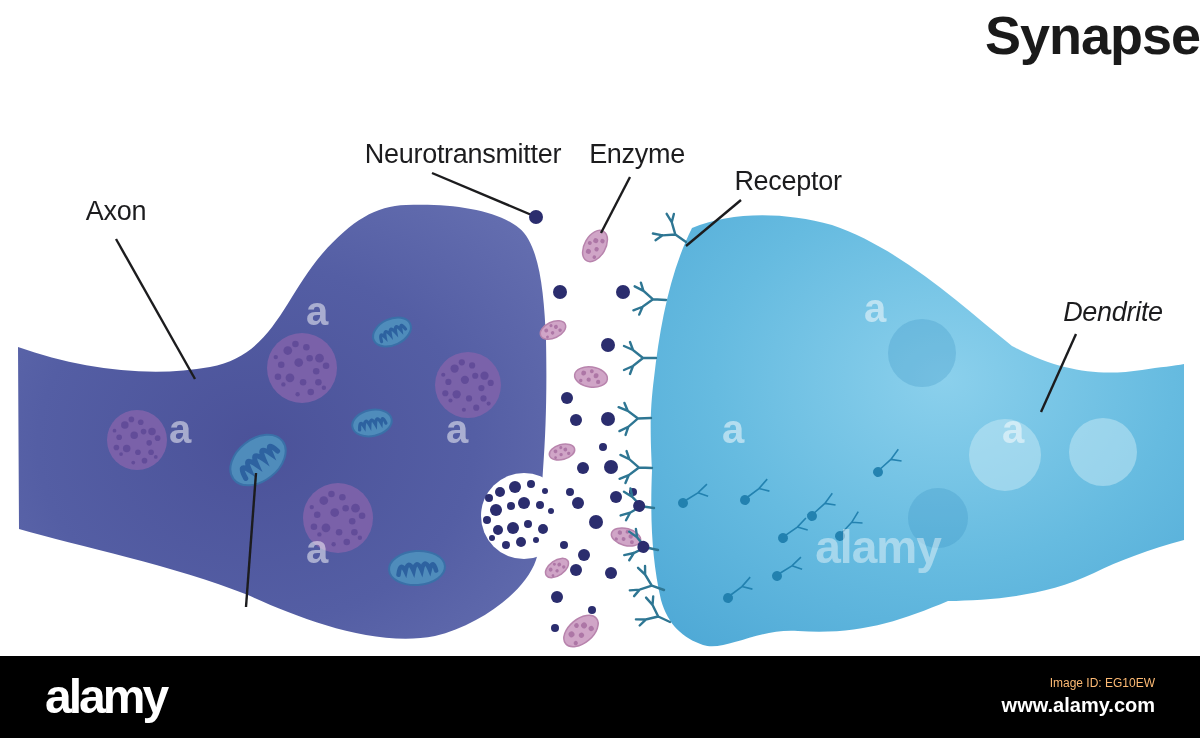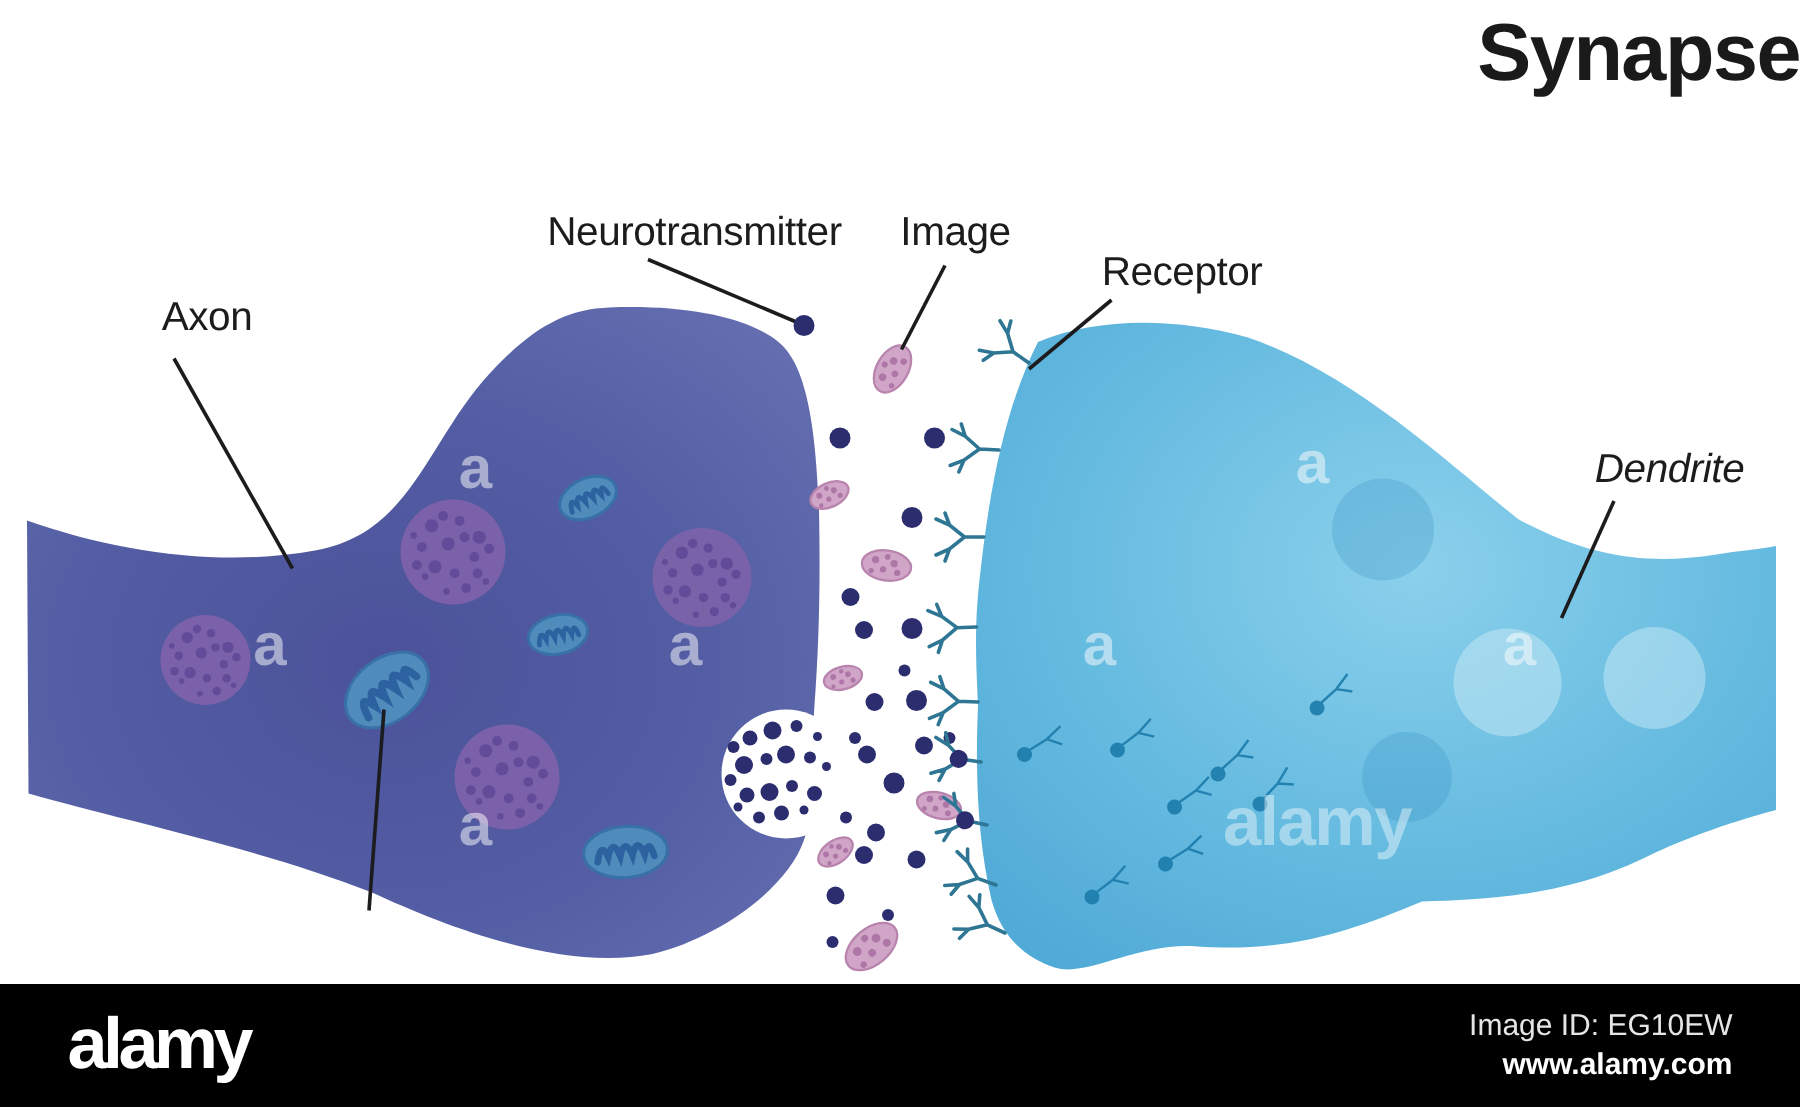--- a/index.html
+++ b/index.html
@@ -3,32 +3,32 @@
 <meta charset="utf-8">
 <style>
   html,body{margin:0;padding:0;background:#fff;}
   .stage{position:relative;width:1200px;height:738px;overflow:hidden;background:#fff;
          font-family:"Liberation Sans",sans-serif;}
   .art{position:absolute;left:0;top:0;width:1200px;height:656px;}
   .title{position:absolute;left:0;top:4px;width:100%;text-align:right;
          font-size:54px;font-weight:700;letter-spacing:-1px;color:#1a1a1a;}
   .lbl{position:absolute;transform:translateX(-50%);font-size:27px;letter-spacing:-0.3px;
        color:#1c1c1e;white-space:nowrap;}
-  .lbl-axon{left:116px;top:196px;margin-left:22px;}
+  .lbl-axon{left:116px;top:196px;}
   .lbl-neuro{left:420px;top:139px;margin-left:43px;}
   .lbl-enzyme{left:637px;top:139px;}
   .lbl-receptor{left:788px;top:166px;}
   .lbl-dendrite{left:1113px;top:297px;font-style:italic;}
   .lbl-mito{left:237px;top:612px;}
   .footer{position:absolute;left:0;bottom:0;width:1200px;height:82px;background:#000;
           display:flex;align-items:center;justify-content:space-between;
           padding:0 45px;box-sizing:border-box;}
   .logo{color:#fff;font-weight:700;font-size:48px;letter-spacing:-3px;line-height:1;}
   .meta{text-align:right;line-height:1.3;}
-  .meta .id{color:#e5e5e5;font-size:20px;}
+  .meta .id{color:#fdba74;font-size:12px;}
   .meta .url{color:#fff;font-size:20px;font-weight:700;}
 </style>
 </head>
 <body>
 
 <div class="stage">
 
   <svg id="syn" class="art" viewBox="0 0 1200 656">
     <defs>
       <radialGradient id="axonGrad" cx="0.45" cy="0.55" r="0.75">
@@ -352,21 +352,21 @@
         <text x="875" y="322" text-anchor="middle" font-size="40" font-weight="bold" fill="#ffffff" opacity="0.5" font-family="&quot;Liberation Sans&quot;,sans-serif">a</text>
         <text x="1013" y="443" text-anchor="middle" font-size="40" font-weight="bold" fill="#ffffff" opacity="0.5" font-family="&quot;Liberation Sans&quot;,sans-serif">a</text>
         <text x="878" y="563" text-anchor="middle" font-size="46" font-weight="bold" fill="#ffffff" opacity="0.42" letter-spacing="-1" font-family="&quot;Liberation Sans&quot;,sans-serif">alamy</text>
       </g>
   </svg>
 
   <div class="title">Synapse</div>
 
   <div class="lbl lbl-axon">Axon</div>
   <div class="lbl lbl-neuro">Neurotransmitter</div>
-  <div class="lbl lbl-enzyme">Image</div>
+  <div class="lbl lbl-enzyme">Enzyme</div>
   <div class="lbl lbl-receptor">Receptor</div>
   <div class="lbl lbl-dendrite">Dendrite</div>
 
   <div class="footer">
     <div class="logo">alamy</div>
     <div class="meta">
       <div class="id">Image ID: EG10EW</div>
       <div class="url">www.alamy.com</div>
     </div>
   </div>

